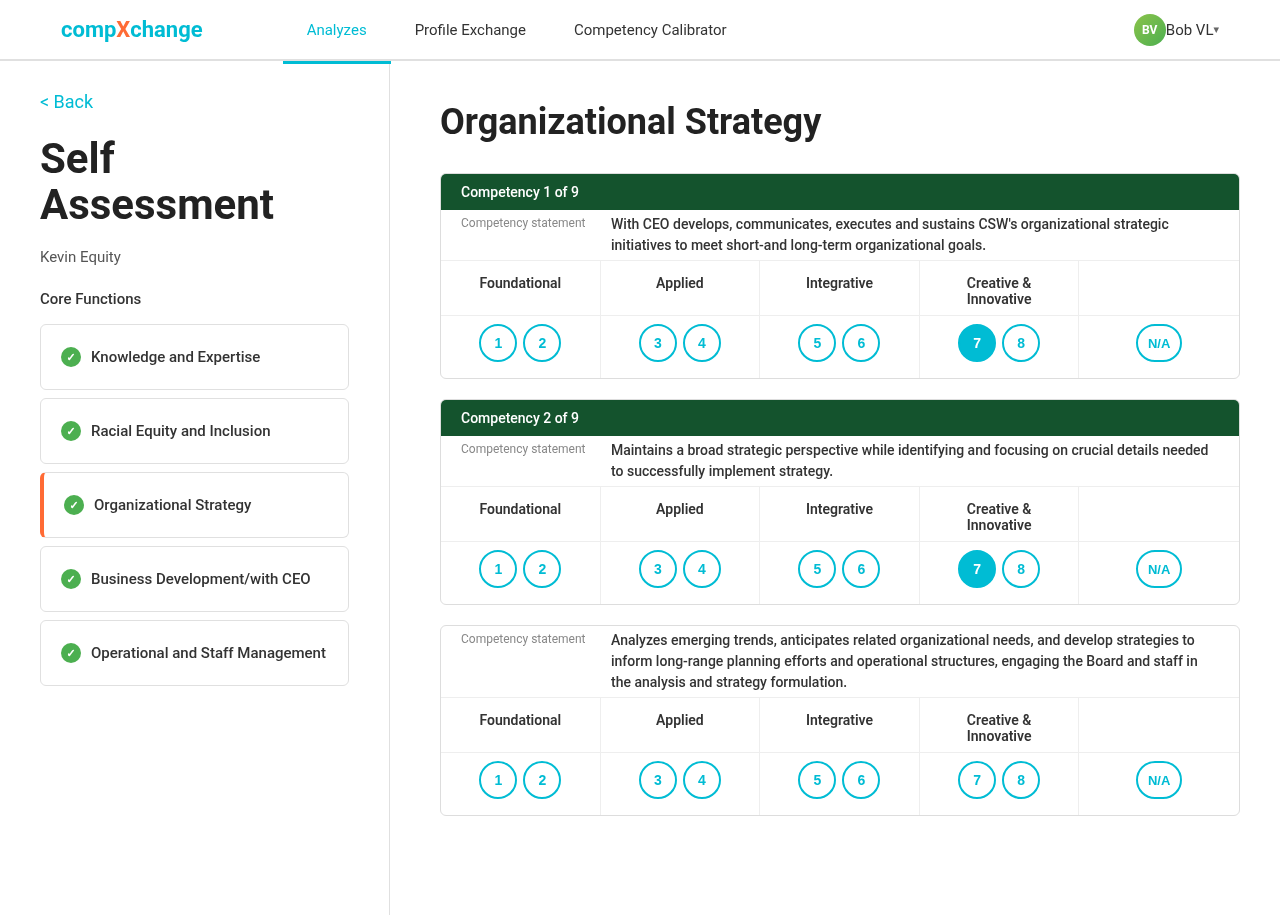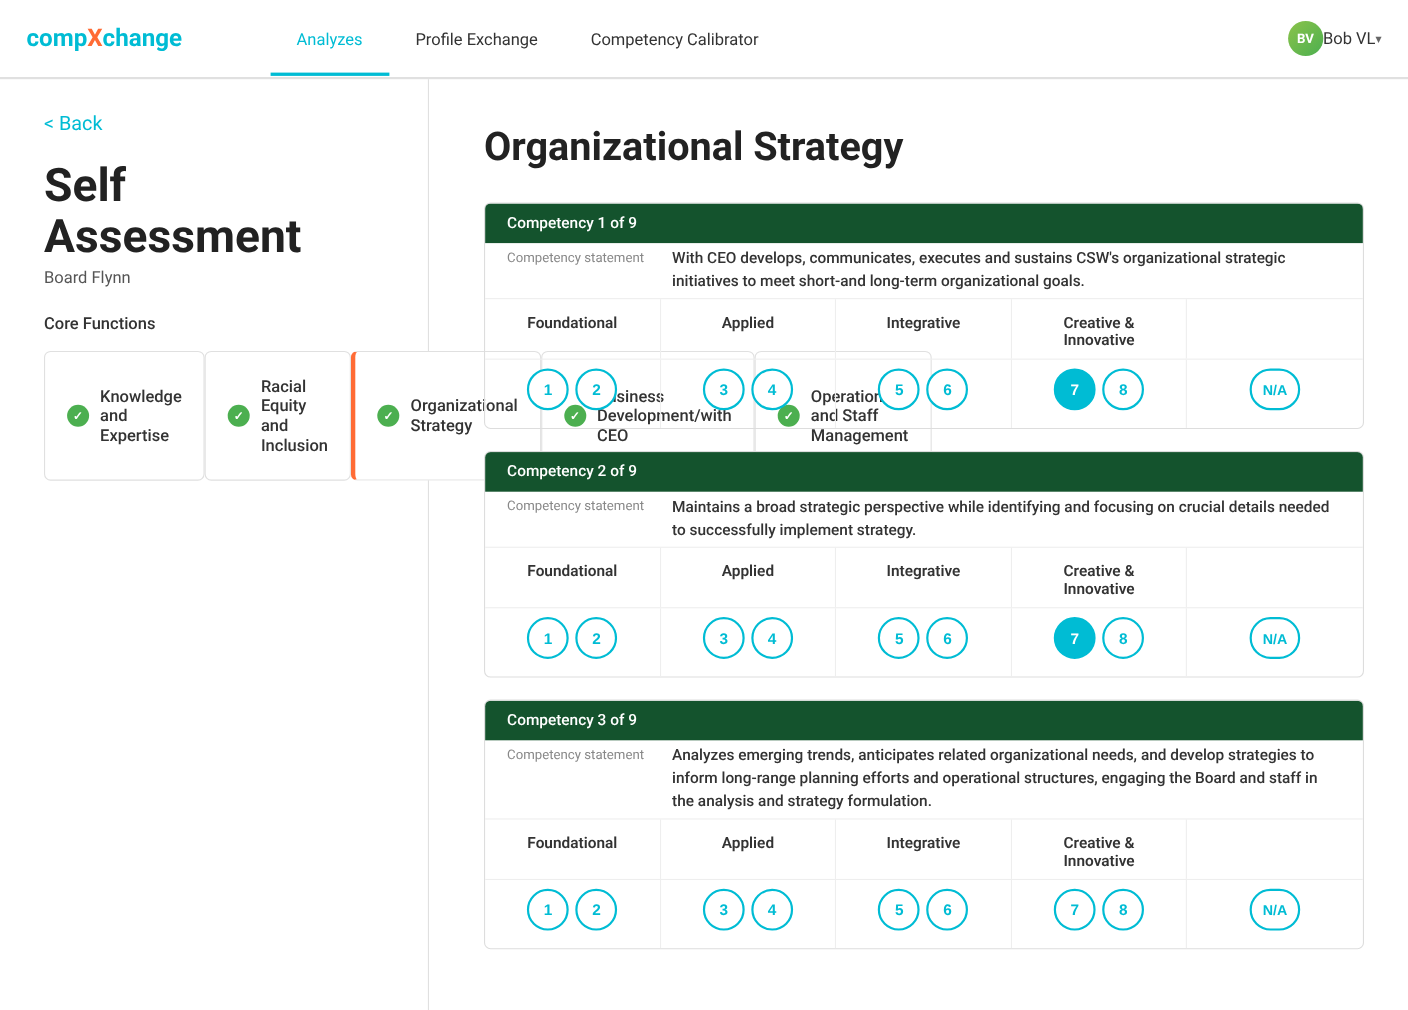--- a/index.html
+++ b/index.html
@@ -2,23 +2,23 @@
 <html><head>
   <meta charset="utf-8">
   <style>
     * { box-sizing: border-box; margin: 0; padding: 0; }
     body { font-family: -apple-system, BlinkMacSystemFont, 'Segoe UI', Roboto, sans-serif; background: #fff; color: #333; }
 
     
     .navbar {
       display: flex;
       align-items: center;
-      height: 72px;
+      height: 61px;
       border-bottom: 2px solid #e0e0e0;
-      padding: 0 24px;
+      padding: 0 61px;
       position: relative;
     }
     .navbar-logo {
       display: flex;
       align-items: center;
       font-size: 22px;
       font-weight: 700;
       margin-right: 80px;
     }
     .logo-comp { color: #00bcd4; }
@@ -85,37 +85,37 @@
       color: #00bcd4;
       font-size: 18px;
       cursor: pointer;
       margin-bottom: 24px;
       display: inline-block;
     }
     .page-title {
       font-size: 42px;
       font-weight: 700;
       color: #222;
-      margin-bottom: 4px;
+      margin-bottom: 20px;
       line-height: 1.1;
     }
     .user-subtitle {
       font-size: 15px;
       color: #555;
       margin-bottom: 24px;
     }
     .section-label {
       font-size: 15px;
       color: #333;
       font-weight: 500;
       margin-bottom: 16px;
     }
     .sidebar-cards {
       display: flex;
-      flex-direction: row;
+      flex-direction: column;
       gap: 0;
     }
     .sidebar-card {
       border: 1px solid #e0e0e0;
       border-radius: 6px;
       padding: 22px 20px;
       margin-bottom: 8px;
       cursor: pointer;
       display: flex;
       align-items: center;
@@ -265,21 +265,21 @@
     <span class="user-name">Bob VL</span>
     <span class="chevron-down">▾</span>
   </div>
 </nav>
 
 <div class="page-container">
 
   <aside class="sidebar">
     <a class="back-link">&lt; Back</a>
     <h1 class="page-title">Self Assessment</h1>
-    <p class="user-subtitle">Board Flynn</p>
+    <p class="user-subtitle">Kevin Equity</p>
     <p class="section-label">Core Functions</p>
     <div class="sidebar-cards">
       <div class="sidebar-card">
         <div class="check-icon"></div>
         <span class="card-label">Knowledge and Expertise</span>
       </div>
       <div class="sidebar-card">
         <div class="check-icon"></div>
         <span class="card-label">Racial Equity and Inclusion</span>
       </div>
@@ -371,21 +371,20 @@
             <button class="rating-btn">8</button>
           </div>
           <div class="rating-col-buttons">
             <button class="rating-btn na">N/A</button>
           </div>
         </div>
       </div>
     </div>
 
     <div class="competency-card">
-      <div class="competency-header">Competency 3 of 9</div>
       <div class="competency-body">
         <div class="competency-statement-row">
           <span class="statement-label">Competency statement</span>
           <span class="statement-text">Analyzes emerging trends, anticipates related organizational needs, and develop strategies to inform long-range planning efforts and operational structures, engaging the Board and staff in the analysis and strategy formulation.</span>
         </div>
         <div class="rating-headers-row">
           <div class="rating-col-header">Foundational</div>
           <div class="rating-col-header">Applied</div>
           <div class="rating-col-header">Integrative</div>
           <div class="rating-col-header">Creative &amp;<br>Innovative</div>

